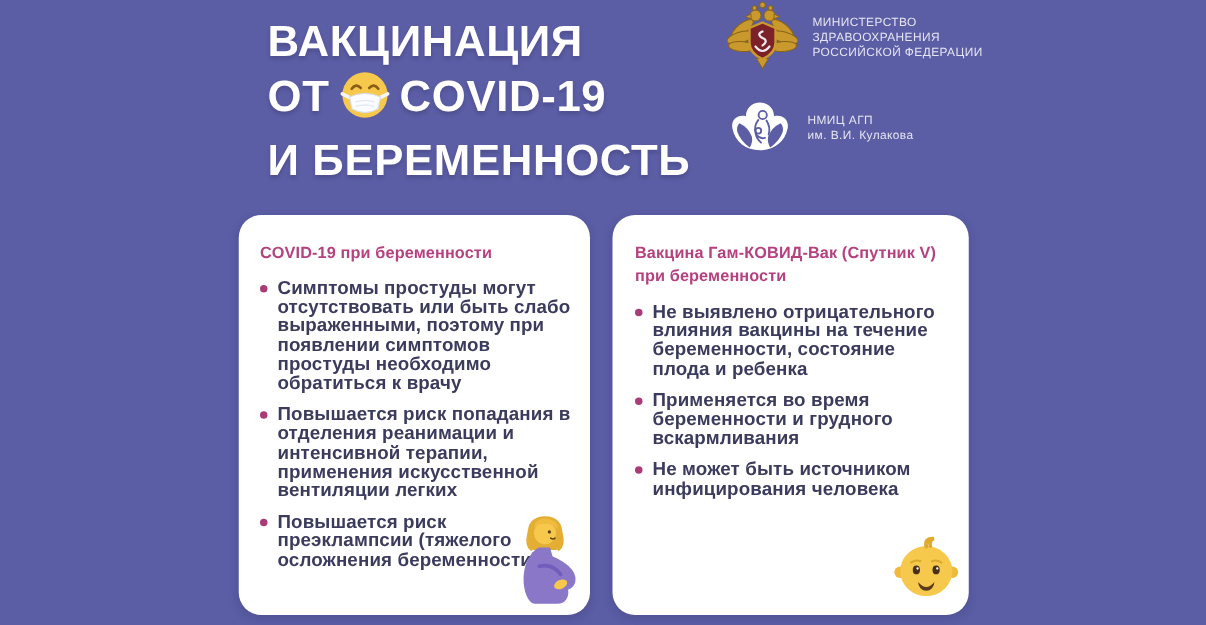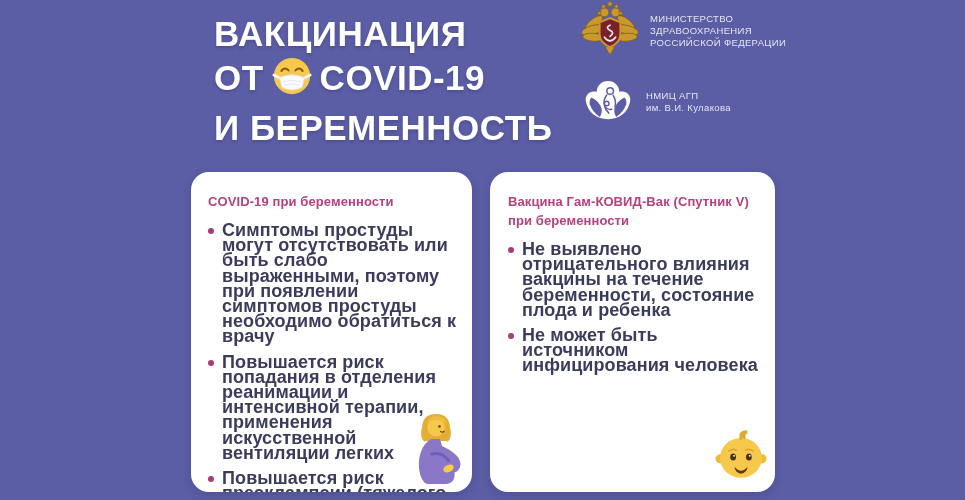--- a/index.html
+++ b/index.html
@@ -48,21 +48,21 @@
   .card-right .card-title{max-width:242px;}
   ul.bullets{list-style:none;margin:0;padding:0;}
   ul.bullets li{
     display:flex;align-items:flex-start;margin:0 0 10px 0;
   }
   .dot{
     flex:0 0 auto;width:6px;height:6px;border-radius:50%;
     background:#a93b76;margin:5px 8px 0 0;
   }
   .btxt{
-    color:#3b3b5e;font-size:18px;line-height:15.2px;font-weight:600;
+    color:#3b3b5e;font-size:15px;line-height:15.2px;font-weight:600;
     letter-spacing:.1px;max-width:238px;
   }
   .corner-emoji{position:absolute;}
   .pregnant-emoji{right:4px;bottom:2px;}
   .baby-emoji{right:8px;bottom:6px;}
 </style>
 </head>
 <body>
 
 <div class="stage">
@@ -176,20 +176,24 @@
 
   <div class="card card-right">
     <h2 class="card-title">Вакцина Гам-КОВИД-Вак (Спутник V) при беременности</h2>
     <ul class="bullets">
         <li>
         <span class="dot"></span>
         <span class="btxt">Не выявлено отрицательного влияния вакцины на течение беременности, состояние плода и ребенка</span>
       </li>
         <li>
         <span class="dot"></span>
+        <span class="btxt">Применяется во время беременности и грудного вскармливания</span>
+      </li>
+        <li>
+        <span class="dot"></span>
         <span class="btxt">Не может быть источником инфицирования человека</span>
       </li>
       </ul>
     <span class="corner-emoji baby-emoji">
       <svg width="52" height="52" viewBox="0 0 56 56">
         <circle cx="5.5" cy="31" r="5" fill="#efb93a"></circle>
         <circle cx="50.5" cy="31" r="5" fill="#efb93a"></circle>
         <ellipse cx="28" cy="30" rx="22.5" ry="21.5" fill="#f6c84c"></ellipse>
         <path d="M28 9 q-1.5 -7.5 6.5 -7 q-4.5 1.5 -3 6.5" fill="none" stroke="#e0a92c" stroke-width="3.2" stroke-linecap="round"></path>
         <ellipse cx="19.5" cy="29" rx="3.1" ry="3.8" fill="#4a3015"></ellipse>

